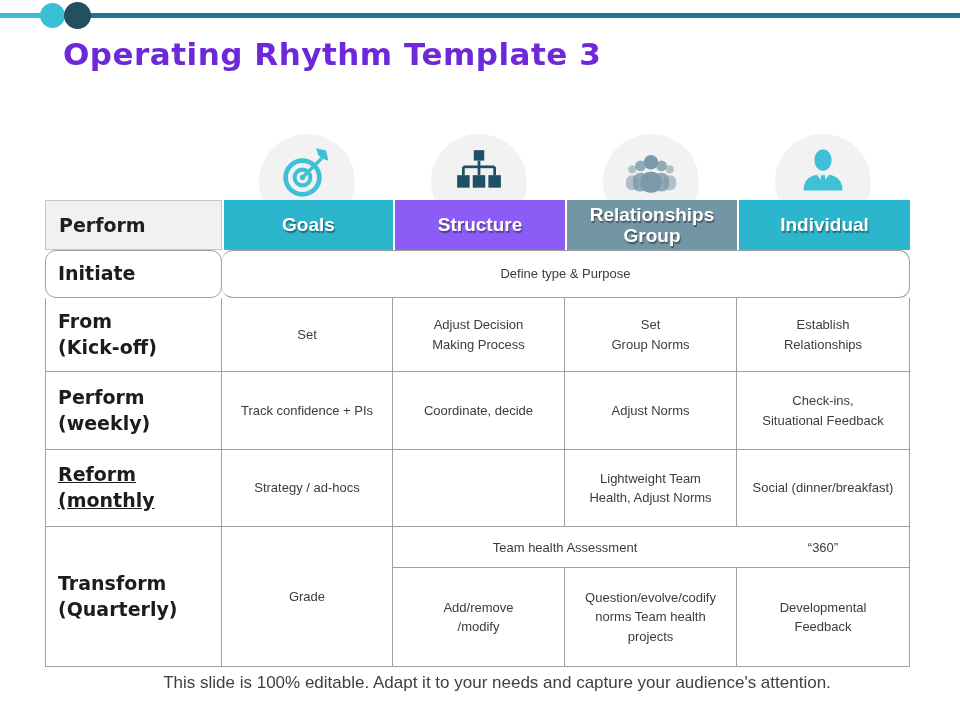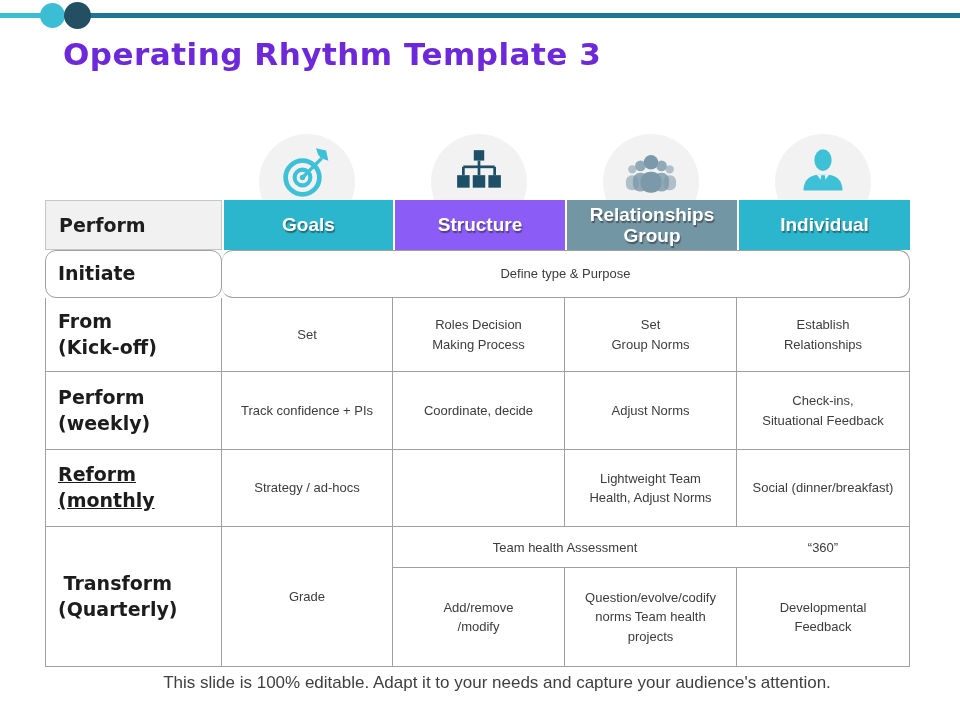--- a/index.html
+++ b/index.html
@@ -151,21 +151,21 @@
     <div class="hdr dark" style="grid-area:1/3;">Structure</div>
     <div class="hdr blue" style="grid-area:1/4;">Relationships Group</div>
     <div class="hdr teal" style="grid-area:1/5;">Individual</div>
 
     <div class="rowlabel bt" style="grid-area:2/1;">Initiate</div>
     <div class="bcell bt" style="grid-area:2/2/3/6;">Define type &amp; Purpose</div>
 
     <div class="rowlabel" style="grid-area:3/1;">From
 (Kick-off)</div>
     <div class="bcell" style="grid-area:3/2;">Set</div>
-    <div class="bcell" style="grid-area:3/3;">Roles Decision
+    <div class="bcell" style="grid-area:3/3;">Adjust Decision
 Making Process</div>
     <div class="bcell" style="grid-area:3/4;">Set
 Group Norms</div>
     <div class="bcell" style="grid-area:3/5;">Establish
 Relationships</div>
 
     <div class="rowlabel" style="grid-area:4/1;">Perform
 (weekly)</div>
     <div class="bcell" style="grid-area:4/2;">Track confidence + PIs</div>
     <div class="bcell" style="grid-area:4/3;">Coordinate, decide</div>
@@ -174,21 +174,21 @@
 Situational Feedback</div>
 
     <div class="rowlabel" style="grid-area:5/1;text-decoration:underline;">Reform
 (monthly</div>
     <div class="bcell" style="grid-area:5/2;">Strategy / ad-hocs</div>
     <div class="bcell" style="grid-area:5/3;"></div>
     <div class="bcell" style="grid-area:5/4;">Lightweight Team
 Health, Adjust Norms</div>
     <div class="bcell" style="grid-area:5/5;">Social (dinner/breakfast)</div>
 
-    <div class="rowlabel" style="grid-area:6/1/8/2;text-align:center;">Transform
+    <div class="rowlabel" style="grid-area:6/1/8/2;">Transform
 (Quarterly)</div>
     <div class="bcell" style="grid-area:6/2/8/3;">Grade</div>
     <div class="subtop" style="grid-area:6/3/7/6;">
       <span class="part a">Team health Assessment</span>
       <span class="part b">“360”</span>
     </div>
     <div class="bcell" style="grid-area:7/3;">Add/remove
 /modify</div>
     <div class="bcell" style="grid-area:7/4;">Question/evolve/codify
 norms Team health

